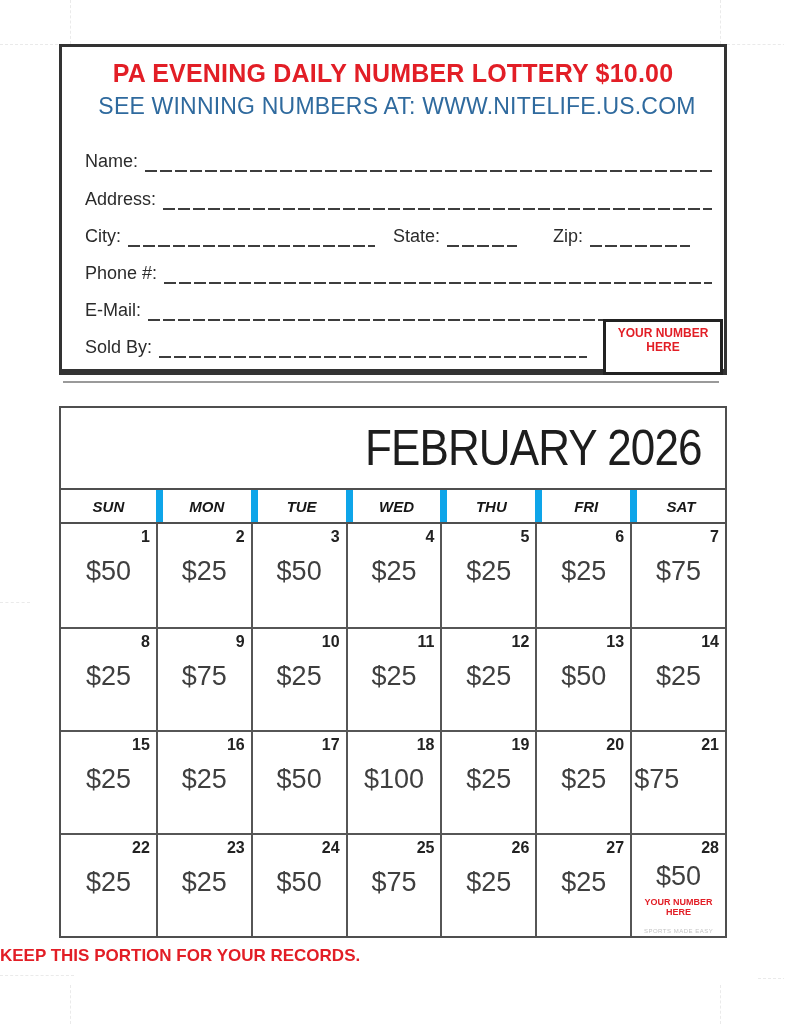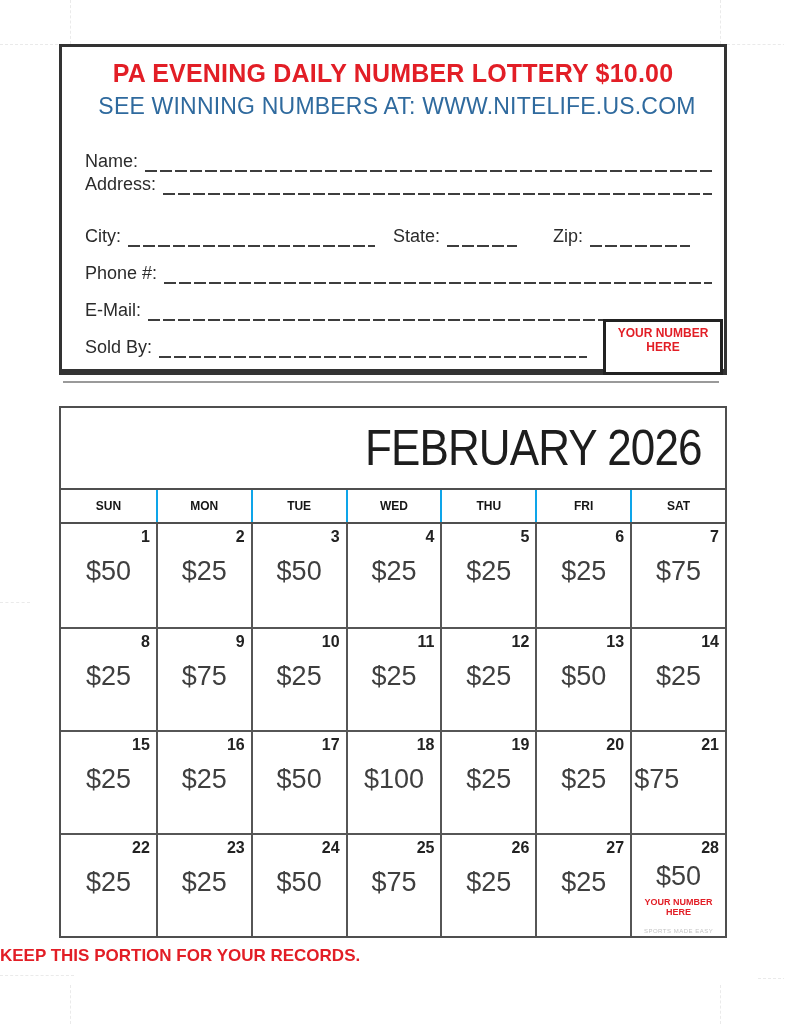--- a/index.html
+++ b/index.html
@@ -30,22 +30,22 @@
           text-align:center;font-weight:bold;font-size:12px;padding-top:4px;background:#fff;}
 
   
   .calendar{position:absolute;left:59px;top:406px;width:664px;height:528px;
             border:2px solid #4f4f4f;display:flex;flex-direction:column;background:#fff;}
   .cal-title{flex:0 0 80px;display:flex;align-items:center;justify-content:flex-end;
              border-bottom:2px solid #4f4f4f;font-weight:normal;font-size:50px;color:#1d1d1d;}
   .cal-title span{display:inline-block;transform:scaleX(0.88);letter-spacing:-1px;}
   .cal-days{flex:0 0 32px;display:grid;grid-template-columns:repeat(7,1fr);
             border-bottom:2px solid #4f4f4f;}
-  .dh{display:flex;align-items:center;justify-content:center;font-weight:bold;font-size:12px;color:#161616;}
-  .dh:not(:first-child){border-left:2px solid #0ea5e9;}
+  .dh{display:flex;align-items:center;justify-content:center;font-weight:bold;font-size:15px;color:#161616;font-style:italic;}
+  .dh:not(:first-child){border-left:7px solid #0ea5e9;}
   .cal-grid{flex:1 1 auto;display:grid;grid-template-columns:repeat(7,1fr);grid-template-rows:repeat(4,1fr);}
   .cell{position:relative;border-top:2px solid #565656;}
   .cell:nth-child(-n+7){border-top:none;}
   .cell:not(:nth-child(7n+1)){border-left:2px solid #565656;}
   .dnum{position:absolute;top:4px;right:6px;font-size:16px;font-weight:bold;color:#222;}
   .amt{position:absolute;top:32px;left:0;right:0;text-align:center;font-size:27px;color:#3f3f3f;}
   .amt-left{text-align:left;padding-left:2px;}
   .cell-28 .amt{top:26px;}
   .ynh2{position:absolute;top:62px;left:0;right:0;text-align:center;font-weight:bold;font-size:9px;}
   .wm{position:absolute;bottom:2px;left:0;right:0;text-align:center;font-size:6px;
@@ -70,21 +70,21 @@
   <div class="mark v" style="left:720px;top:985px;height:39px;"></div>
 
   <div class="ticket">
     <div class="t-title" style="color:#e21e26;">PA EVENING DAILY NUMBER LOTTERY $10.00</div>
     <div class="t-sub" style="color:#2f6a9e;">SEE WINNING NUMBERS AT: WWW.NITELIFE.US.COM</div>
 
     <div class="frow" style="top:101px;">
       <span>Name:</span>
       <span class="fill"></span>
     </div>
-    <div class="frow" style="top:124px;">
+    <div class="frow" style="top:139px;">
       <span>Address:</span>
       <span class="fill"></span>
     </div>
     <div class="frow" style="top:176px;">
       <span>City:</span>
       <span class="fill w-city"></span>
       <span class="ml18">State:</span>
       <span class="fill w-state"></span>
       <span class="ml36">Zip:</span>
       <span class="fill w-zip"></span>

